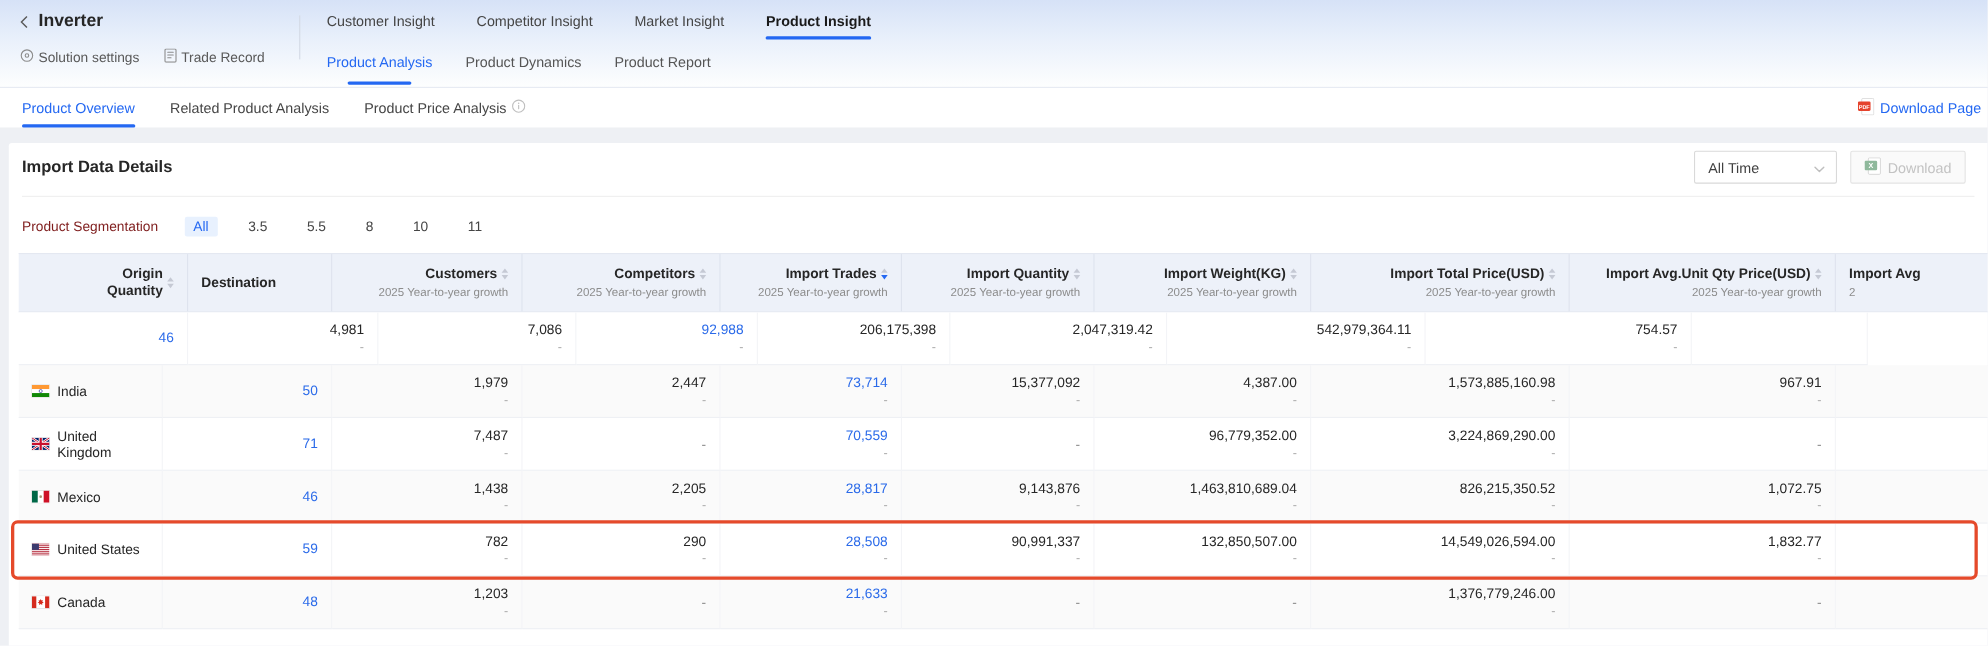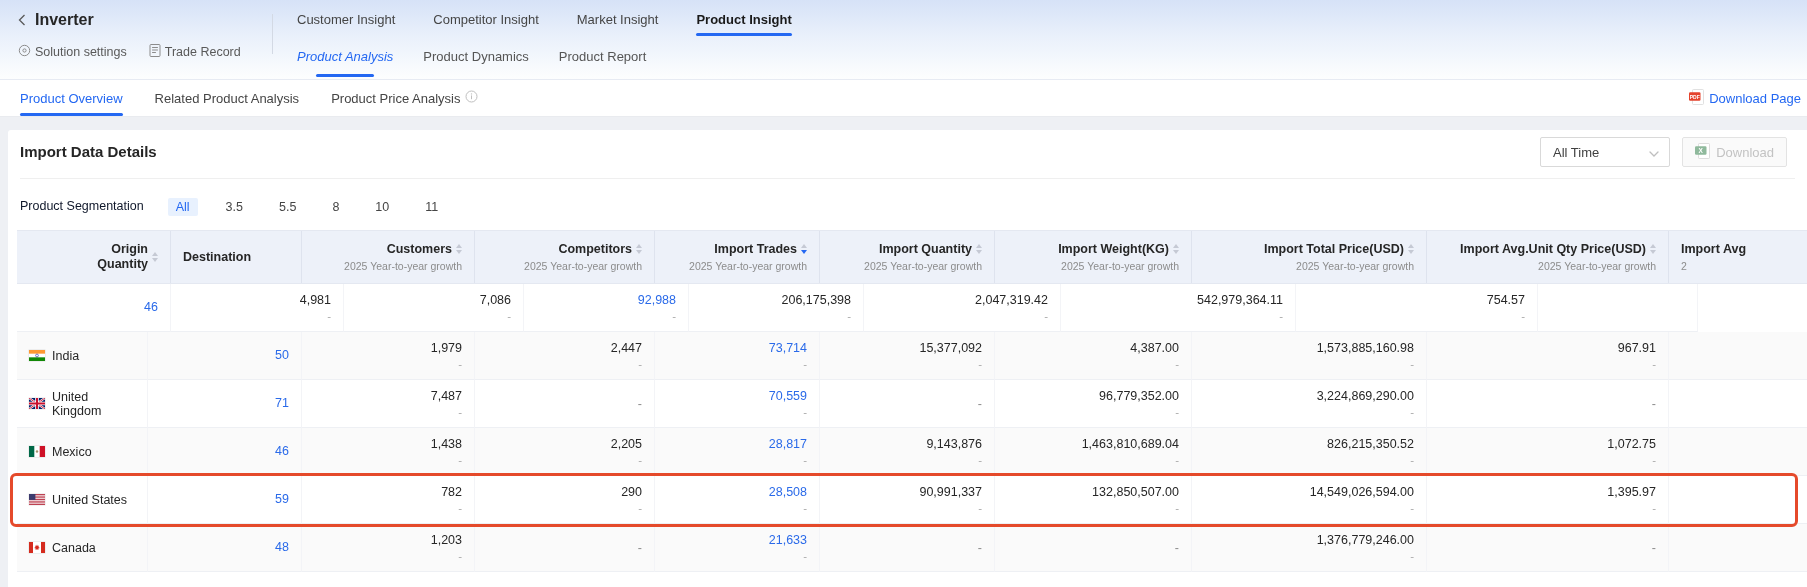--- a/index.html
+++ b/index.html
@@ -25,21 +25,21 @@
   .qlink{ display:flex; align-items:center; gap:4px; font-size:12.5px; color:#595959; cursor:pointer; }
   .vdiv{ position:absolute; left:272px; top:14px; width:1px; height:40px; background:#d3d9e4; }
 
   .main-tabs{ position:absolute; left:297px; top:8px; display:flex; gap:38px; }
   .mtab{ font-size:13px; color:#454545; height:24px; line-height:24px; position:relative; cursor:pointer; white-space:nowrap; }
   .mtab.active{ color:#1a1a1a; font-weight:bold; }
   .mtab.active::after{ content:""; position:absolute; left:0; right:0; bottom:-4px; height:3px; background:var(--accent); border-radius:2px; }
 
   .sub-tabs{ position:absolute; left:297px; top:46px; display:flex; gap:30px; }
   .stab{ font-size:13px; color:#555; height:22px; line-height:22px; position:relative; cursor:pointer; white-space:nowrap; }
-  .stab.active{ color:var(--accent);font-style:italic; }
+  .stab.active{ color:var(--accent); }
   .stab.active::after{ content:""; position:absolute; left:20%; right:20%; bottom:-9px; height:3px; background:var(--accent); border-radius:2px; }
 
   
   .second-nav{ position:absolute; left:0; top:80px; width:100%; height:36px; background:#fff; border-bottom:1px solid #e9ebef; }
   .page-tabs{ position:absolute; left:20px; top:0; height:36px; display:flex; gap:32px; align-items:stretch; }
   .ptab{ font-size:13px; color:#454545; display:flex; align-items:center; gap:5px; position:relative; cursor:pointer; white-space:nowrap; }
   .ptab.active{ color:var(--accent); }
   .ptab.active::after{ content:""; position:absolute; left:0; right:0; bottom:0; height:3px; background:var(--accent); border-radius:2px; }
   .download-page{ position:absolute; right:6px; top:0; height:36px; display:flex; align-items:center; gap:5px; color:var(--accent); font-size:13px; cursor:pointer; }
 
@@ -56,21 +56,21 @@
     padding:0 10px 0 12px; font-size:13px; color:#404040; cursor:pointer;
   }
   .download-btn{
     position:absolute; right:20px; top:7px; height:30px; box-sizing:border-box;
     padding:0 12px; border:1px solid #e3e3e3; border-radius:2px; background:#fafafa;
     display:flex; align-items:center; gap:6px; font-size:13px; color:#c3c3c3; cursor:not-allowed;
   }
   .card-divider{ position:absolute; left:12px; right:12px; top:48px; height:1px; background:#efefef; }
 
   .seg-row{ position:absolute; left:12px; top:62px; height:28px; display:flex; align-items:center; }
-  .seg-label{ font-size:12.5px; color:#0f172a; margin-right:24px; }
+  .seg-label{ font-size:12.5px; color:#7f1d1d; margin-right:24px; }
   .seg-opt{ font-size:12.5px; color:#454545; margin-right:20px; padding:2px 8px; border-radius:2px; cursor:pointer; }
   .seg-opt.selected{ color:var(--accent); background:#e8f1fe; }
 
   
   .table-wrap{ position:absolute; left:9px; top:100px; width:1812px; }
   .thead{ display:flex; height:54px; background:#edf1f9; border-top:1px solid #e4e8f1; border-bottom:1px solid #e4e8f1; box-sizing:border-box; }
   .hcell{ box-sizing:border-box; padding:0 12px; display:flex; flex-direction:column; justify-content:center; align-items:flex-end; border-right:1px solid #dee3ee; }
   .hcell.left{ align-items:flex-start; }
   .hline1{ display:flex; align-items:center; gap:4px; }
   .hlabel{ font-size:12.5px; font-weight:bold; color:#262626; text-align:right; line-height:15px; }
@@ -505,21 +505,21 @@
           </div>
           <div class="tcell" style="width: 197px;">
             <div class="val">132,850,507.00</div>
             <div class="growth">-</div>
           </div>
           <div class="tcell" style="width: 235px;">
             <div class="val">14,549,026,594.00</div>
             <div class="growth">-</div>
           </div>
           <div class="tcell" style="width: 242px;">
-            <div class="val">1,395.97</div>
+            <div class="val">1,832.77</div>
             <div class="growth">-</div>
           </div>
           <div class="tcell" style="width: 160px;"></div>
         </div>
         <div class="trow alt">
           <div class="tcell dest" style="width: 131px;">
             <span class="flag">
               <svg width="16" height="11" viewBox="0 0 16 11">
                 <rect width="16" height="11" fill="#fff"></rect>
                 <rect width="4" height="11" fill="#d52b1e"></rect>

